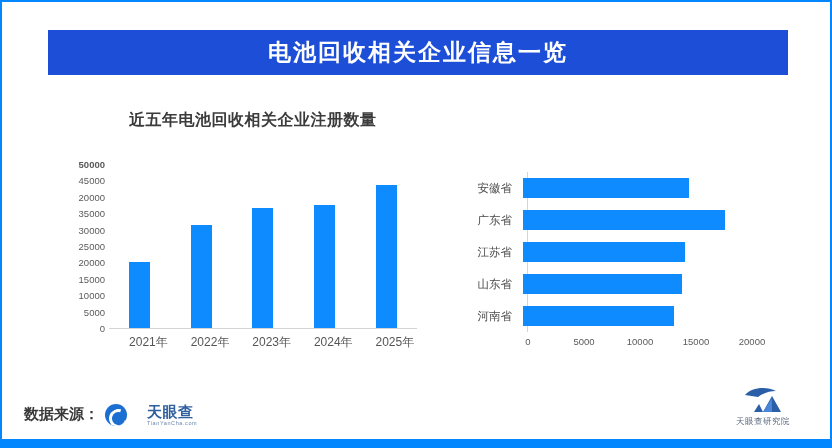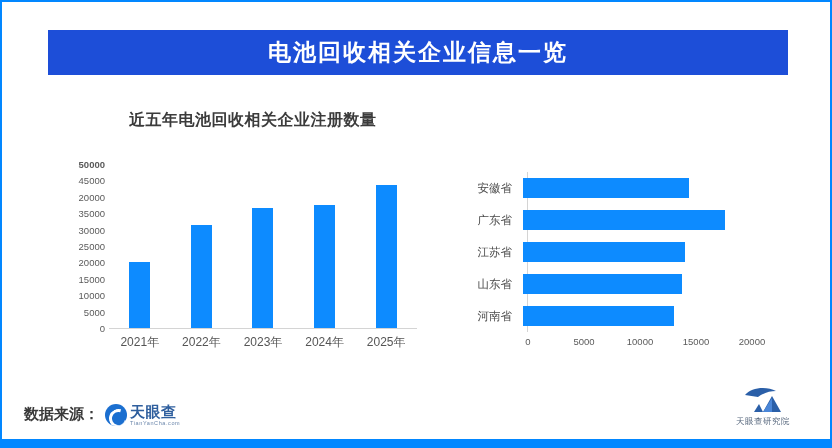--- a/index.html
+++ b/index.html
@@ -95,21 +95,21 @@
   .v-xlabels {
     position: absolute;
     left: 52px; top: 170px;
     width: 308px;
     display: flex;
     justify-content: space-around;
   }
   .v-xlabels .xtick {
     font-size: 12px;
     color: #555555;
-    text-align: center;
+    text-align: right;
     width: 56px;
   }
 
   
   #right-chart {
     position: absolute;
     left: 440px; top: 100px;
     width: 370px; height: 265px;
   }
   #right-chart .chart-title {
@@ -198,21 +198,21 @@
   .tyc-mark::before {
     content: "";
     position: absolute;
     left: 4px; top: 5px;
     width: 13px; height: 13px;
     border-radius: 50%;
     border: 3px solid #ffffff;
     border-right-color: transparent;
     transform: rotate(-30deg);
   }
-  .tyc-text { display: flex; flex-direction: column; line-height: 1; }
+  .tyc-text { display: flex; flex-direction: column; line-height: 1; margin-left: 17px; }
   .tyc-cn {
     font-size: 15px;
     font-weight: bold;
     color: #2f5f9e;
     letter-spacing: 0.5px;
   }
   .tyc-en {
     font-size: 5.5px;
     color: #6a86ab;
     letter-spacing: 0.6px;

